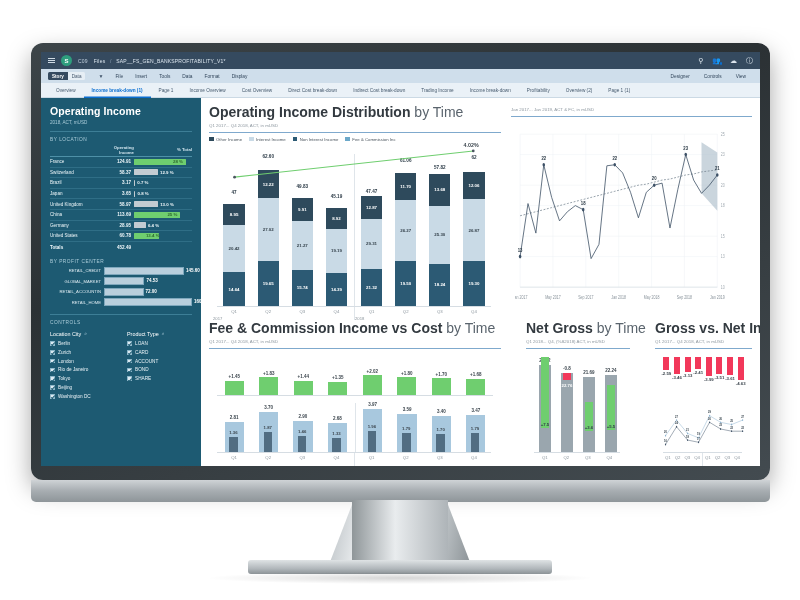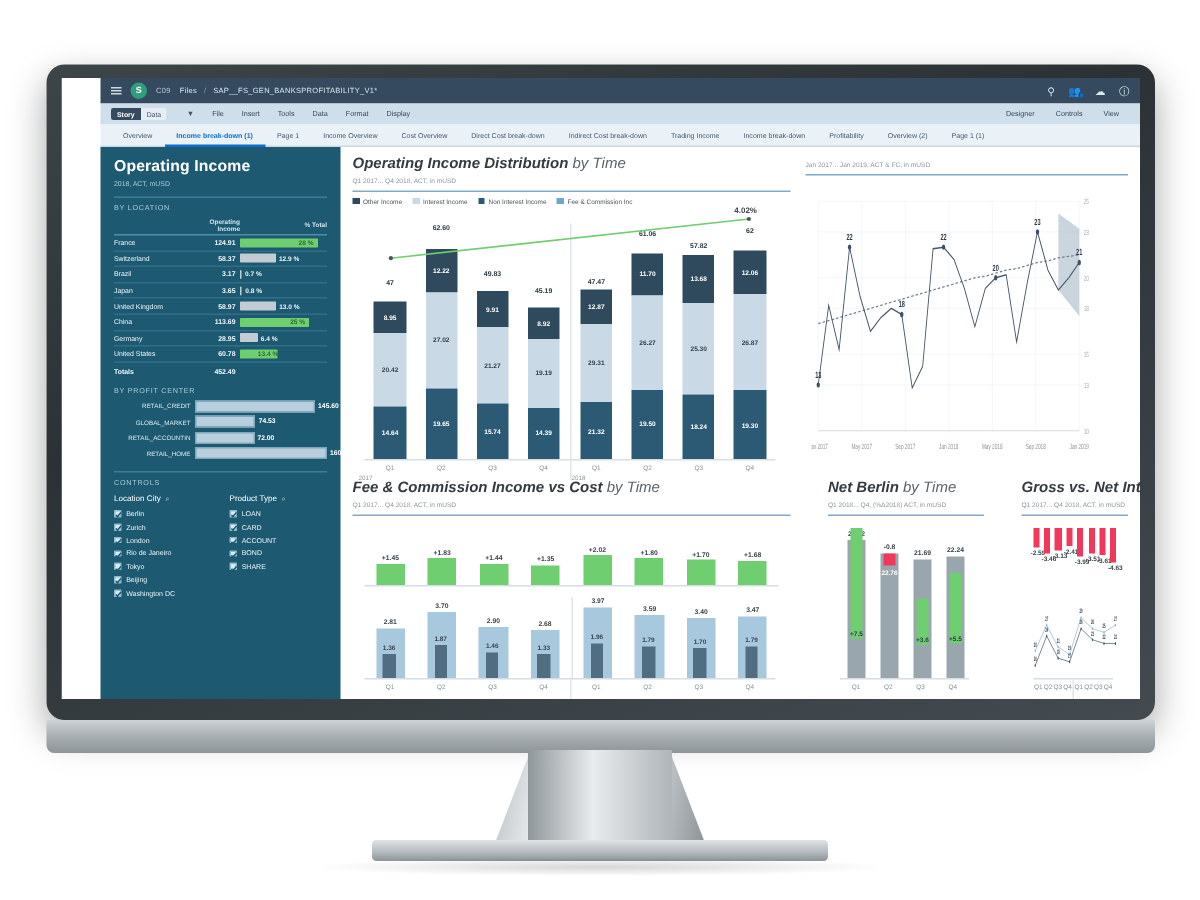--- a/index.html
+++ b/index.html
@@ -40,21 +40,21 @@
     position: absolute; left: 248px; top: 560px; width: 304px; height: 14px;
     background: linear-gradient(180deg,#dfe3e5 0%, #b2b8bc 60%, #8c9397 100%);
     border-radius: 3px;
   }
   .stand-shadow {
     position: absolute; left: 210px; top: 572px; width: 380px; height: 12px;
     background: radial-gradient(ellipse at center, rgba(0,0,0,.16) 0%, rgba(0,0,0,0) 72%);
   }
 
   
-  .app { width: 719px; height: 414px; display: flex; flex-direction: column; background:#fff;padding-left:26px;}
+  .app { width: 719px; height: 414px; display: flex; flex-direction: column; background:#fff;}
   .shell-bar {
     height: 17px; background: #354a5f; display: flex; align-items: center;
     padding: 0 7px; gap: 6px; color: #e8eef3; font-size: 5px; flex: 0 0 auto;
   }
   .sb-burger { width:7px; display:flex; flex-direction:column; gap:1.2px; cursor:pointer;}
   .sb-burger i { display:block; height:1px; background:#cfdae3; }
   .sb-logo {
     width: 11px; height: 11px; border-radius: 50%;
     background: #2e9e7e; display:flex; align-items:center; justify-content:center;
     color:#fff; font-size:6px; font-weight:bold;
@@ -139,21 +139,21 @@
     content:""; position:absolute; left:1.2px; top:.2px; width:1.4px;height:2.8px;
     border:solid #1d5a72; border-width:0 .9px .9px 0; transform:rotate(42deg);
   }
   .ctl-lbl { font-size:4.7px; color:#eaf3f7;}
 
   
   .canvas { flex:1 1 auto; background:#ffffff; padding:6px 8px 0 8px; display:flex; flex-direction:column; min-width:0;}
   .row-top { display:flex; gap:10px; height:216px;}
   .row-bot { display:flex; gap:25px; flex:1 1 auto; min-height:0;}
   .widget { display:flex; flex-direction:column; min-width:0;}
-  .w-title { font-size:10px; color:#333a40; font-weight:bold; white-space:nowrap;font-style:italic;}
+  .w-title { font-size:14px; color:#333a40; font-weight:bold; white-space:nowrap;}
   .w-title .light { font-weight:normal; color:#5a646d;}
   .w-sub { font-size:4.4px; color:#8d979f; margin-top:2.5px;}
   .w-rule { height:1.2px; background:#7fa9cd; margin-top:4px; margin-bottom:4px;}
   .legend { display:flex; gap:7px; align-items:center; margin-bottom:2px;}
   .lg { display:flex; align-items:center; gap:2.5px; font-size:4.3px; color:#4a545d;}
   .lg i { width:4.5px;height:4.5px;display:block;}
 
   .plot { flex:1 1 auto; position:relative; min-height:0;}
 
   
@@ -763,21 +763,21 @@
                     <div class="xtick">Q4</div>
                     <div class="xtick sep">Q1</div>
                     <div class="xtick">Q2</div>
                     <div class="xtick">Q3</div>
                     <div class="xtick">Q4</div>
                   </div>
               </div>
             </div>
 
             <div class="widget" style="flex:0 0 104px">
-              <div class="w-title"><span>Net Berlin</span> <span class="light">by Time</span></div>
+              <div class="w-title"><span>Net Gross</span> <span class="light">by Time</span></div>
               <div class="w-sub">Q1 2018... Q4, (%Δ2018) ACT, in mUSD</div>
               <div class="w-rule"></div>
               <div class="plot">
                 <div class="ni" id="ni-bars">
                     <div class="nigrp">
                       <div class="nibar" style="height: 93.7778%; background: rgb(154, 166, 174);">
                         <div class="ni-top">25.32</div>
                         <div class="ni-var" style="position: absolute; bottom: 28%; left: 12%; width: 76%; background: rgb(111, 206, 111); height: 80.5556%;">
                           <div class="ni-delta" style="position: absolute; bottom: 1px; left: 0px; right: 0px; text-align: center;">+7.5</div>
                         </div>

